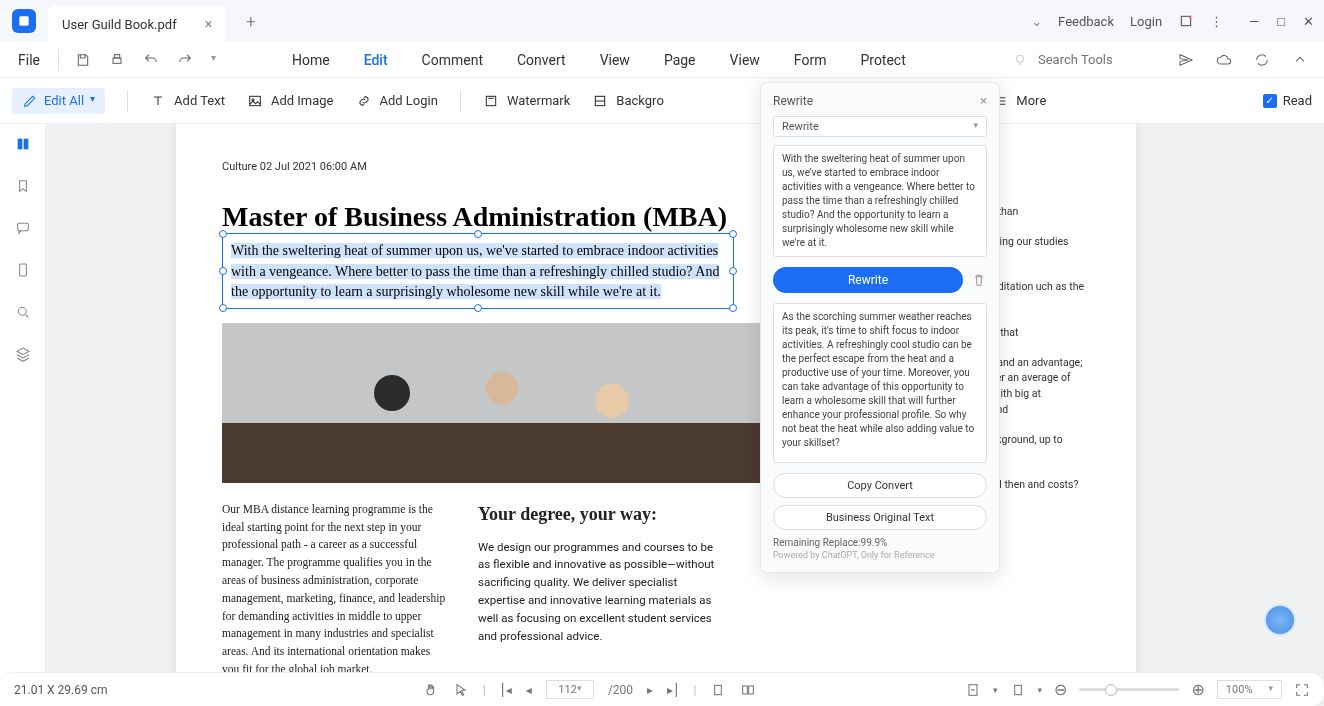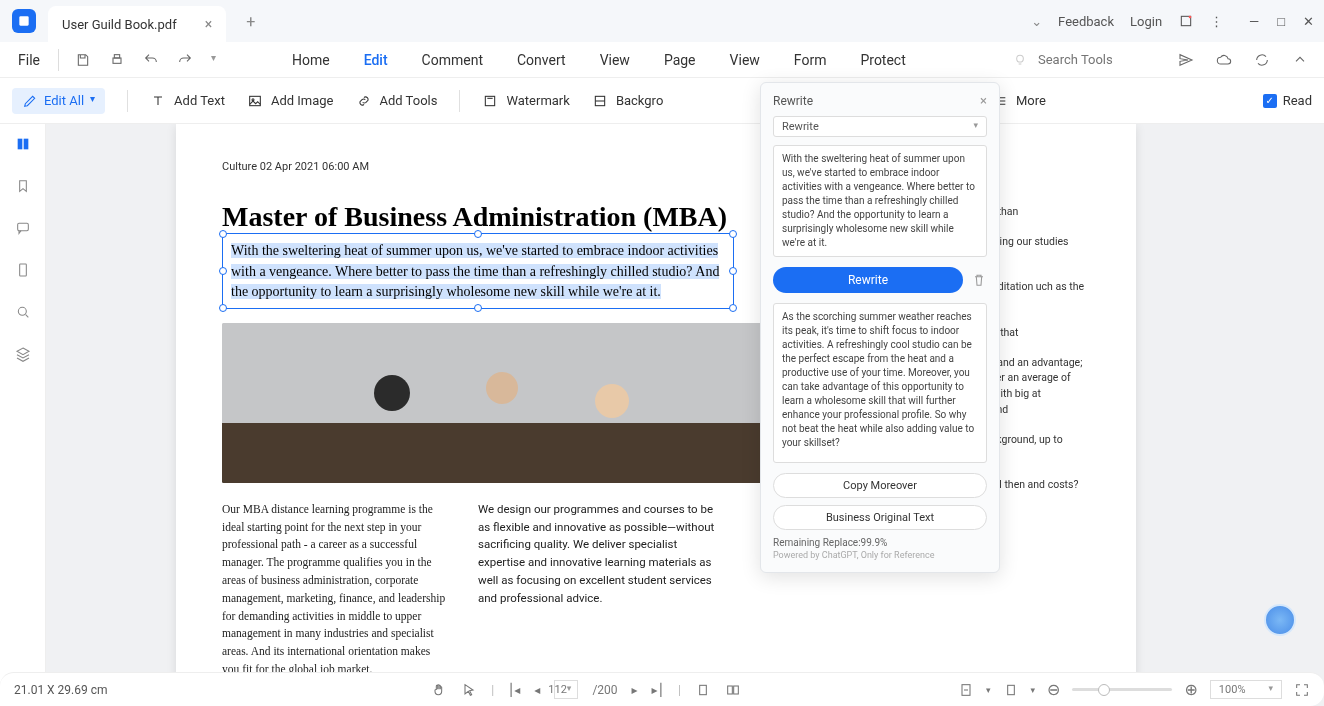--- a/index.html
+++ b/index.html
@@ -73,25 +73,25 @@
 .ai-footer { font-size: 10px; color: #666; margin-top: 4px; }
 .ai-footer .sub { font-size: 9px; color: #aaa; margin-top: 2px; }
 
 
 .float-ai { position: absolute; right: 28px; bottom: 70px; width: 32px; height: 32px; border-radius: 50%; background: radial-gradient(circle,#7bb8f5,#4a8de8); border: 2px solid #d6e8fb; }
 
 
 .statusbar { position: absolute; bottom: 0; left: 0; right: 0; height: 34px; border-top: 1px solid #eee; display: flex; align-items: center; padding: 0 14px; font-size: 12px; color: #555; background: #fff; border-radius: 14px; }
 .sb-left { flex: 0 0 200px; }
 .sb-center { flex: 1; display: flex; justify-content: center; align-items: center; gap: 14px; color: #777; }
-.page-input { border: 1px solid #ddd; padding: 2px 6px; width: 24px; font-size: 11px; display: flex; justify-content: flex-end; }
+.page-input { border: 1px solid #ddd; padding: 2px 6px; width: 48px; font-size: 11px; display: flex; justify-content: center; }
 .sb-right { display: flex; align-items: center; gap: 12px; color: #777; }
 .zoom-slider { width: 100px; height: 3px; background: #ddd; position: relative; border-radius: 2px; }
 .zoom-slider::after { content:""; position:absolute; left:26px; top:-4px; width:10px; height:10px; border-radius:50%; background:#fff; border:1px solid #bbb; }
-.zoom-box { border: 1px solid #ddd; padding: 2px 8px; font-size: 11px; display: flex; gap: 23px; }
+.zoom-box { border: 1px solid #ddd; padding: 2px 8px; font-size: 11px; display: flex; gap: 16px; }
 
 
 .ic { width: 16px; height: 16px; display: inline-block; }
 .ic svg { width: 100%; height: 100%; stroke: currentColor; fill: none; stroke-width: 1.6; }
 </style>
 </head>
 <body>
 
 <div class="titlebar">
   <div class="app-logo">
@@ -193,21 +193,21 @@
           <rect x="4" y="5" width="16" height="14"></rect>
           <circle cx="9" cy="10" r="1.5"></circle>
           <path d="M4 17l5-5 4 4 3-3 4 4"></path>
         </svg></span>
       <span>Add Image</span>
     </div>
   <div class="tool-btn">
       <span class="ic"><svg viewBox="0 0 24 24">
           <path d="M10 14a4 4 0 005 0l3-3a4 4 0 00-5-5l-1 1M14 10a4 4 0 00-5 0l-3 3a4 4 0 005 5l1-1"></path>
         </svg></span>
-      <span>Add Tools</span>
+      <span>Add Login</span>
     </div>
   <div class="tool-sep"></div>
   <div class="tool-btn">
       <span class="ic"><svg viewBox="0 0 24 24">
           <rect x="5" y="5" width="14" height="14"></rect>
           <path d="M8 8h8"></path>
         </svg></span>
       <span>Watermark</span>
     </div>
   <div class="tool-btn">
@@ -254,21 +254,21 @@
         </svg></span>
     <span class="ic"><svg viewBox="0 0 24 24">
           <path d="M12 3l9 5-9 5-9-5zM3 13l9 5 9-5M3 18l9 5 9-5"></path>
         </svg></span>
     <span class="sidebar-expand">▸</span>
     <span class="sidebar-help">?</span>
   </div>
 
   <div class="canvas">
     <div class="page">
-      <div class="meta">Culture 02 Apr 2021 06:00 AM</div>
+      <div class="meta">Culture 02 Jul 2021 06:00 AM</div>
       <div class="h1">Master of Business Administration (MBA)</div>
       <div class="sel-box" style="width:512px">
         <span class="handle" style="top:-4px;left:-4px"></span><span class="handle" style="top:-4px;right:-4px"></span>
         <span class="handle" style="bottom:-4px;left:-4px"></span><span class="handle" style="bottom:-4px;right:-4px"></span>
         <span class="handle" style="top:-4px;left:50%;margin-left:-4px"></span><span class="handle" style="bottom:-4px;left:50%;margin-left:-4px"></span>
         <span class="handle" style="top:50%;left:-4px;margin-top:-4px"></span><span class="handle" style="top:50%;right:-4px;margin-top:-4px"></span>
         <span class="highlight">With the sweltering heat of summer upon us, we've started to embrace indoor activities with a vengeance. Where better to pass the time than a refreshingly chilled studio? And the opportunity to learn a surprisingly wholesome new skill while we're at it.</span>
       </div>
       <div class="page-img">
         <svg width="548" height="160" viewBox="0 0 548 160">
@@ -280,20 +280,21 @@
           <circle cx="280" cy="65" r="16" fill="#d8b89a"></circle>
           <path d="M255 120 Q280 80 305 120 Z" fill="#2a2a2a"></path>
           <circle cx="390" cy="78" r="17" fill="#e8c9a8"></circle>
           <path d="M365 125 Q390 90 415 125 Z" fill="#d88556"></path>
           <rect x="240" y="100" width="70" height="45" fill="#222"></rect>
         </svg>
       </div>
       <div class="cols">
         <div class="col">Our MBA distance learning programme is the ideal starting point for the next step in your professional path - a career as a successful manager. The programme qualifies you in the areas of business administration, corporate management, marketing, finance, and leadership for demanding activities in middle to upper management in many industries and specialist areas. And its international orientation makes you fit for the global job market.</div>
         <div class="col right">
+          <div class="h2">Your degree, your way:</div>
           <div>We design our programmes and courses to be as flexible and innovative as possible—without sacrificing quality. We deliver specialist expertise and innovative learning materials as well as focusing on excellent student services and professional advice.</div>
         </div>
       </div>
       <div class="bg-text">
         <p>rsity with more than</p>
         <p>tive digital learning our studies wherever you</p>
         <p>nan state accreditation uch as the EU, US and</p>
         <p>rman university that</p>
         <p>actical training and an advantage; 94% of our , after an average of two rk closely with big at opportunities and</p>
         <p>vation, and background, up to 80%.</p>
@@ -313,21 +314,21 @@
     <span style="font-size:9px;color:#999">▾</span>
   </div>
   <div class="ai-input">With the sweltering heat of summer upon us, we've started to embrace indoor activities with a vengeance. Where better to pass the time than a refreshingly chilled studio? And the opportunity to learn a surprisingly wholesome new skill while we're at it.</div>
   <div class="ai-row">
     <div class="ai-btn-primary">Rewrite</div>
     <span class="trash ic"><svg viewBox="0 0 24 24">
           <path d="M6 7h12M9 7V5h6v2M8 7l1 13h6l1-13"></path>
         </svg></span>
   </div>
   <div class="ai-output">As the scorching summer weather reaches its peak, it's time to shift focus to indoor activities. A refreshingly cool studio can be the perfect escape from the heat and a productive use of your time. Moreover, you can take advantage of this opportunity to learn a wholesome skill that will further enhance your professional profile. So why not beat the heat while also adding value to your skillset?</div>
-  <div class="ai-btn-secondary">Copy Moreover</div>
+  <div class="ai-btn-secondary">Copy Convert</div>
   <div class="ai-btn-secondary">Business Original Text</div>
   <div class="ai-footer">
     <div>Remaining Replace:99.9%</div>
     <div class="sub">Powered by ChatGPT, Only for Reference</div>
   </div>
 </div>
 
 <div class="float-ai"></div>
 
 <div class="statusbar">

